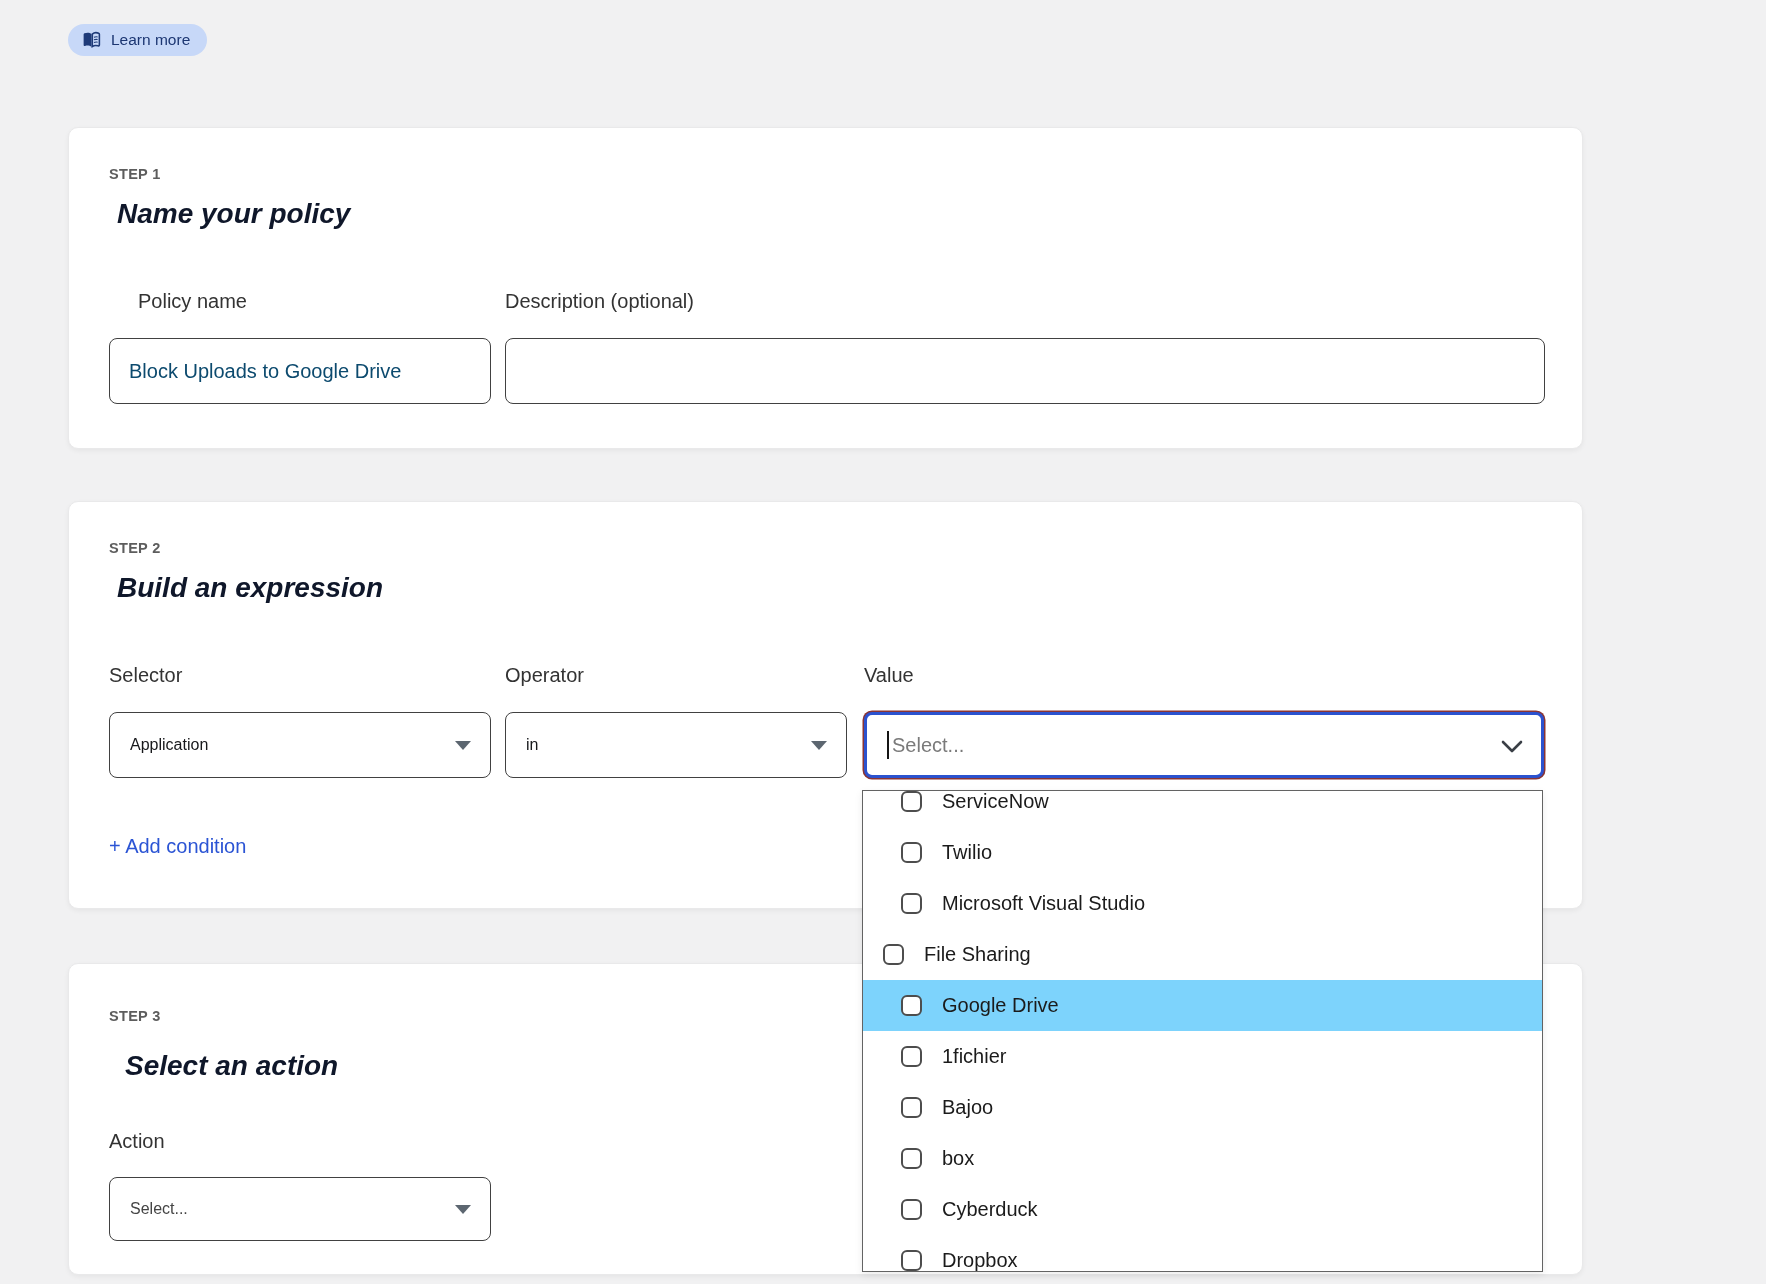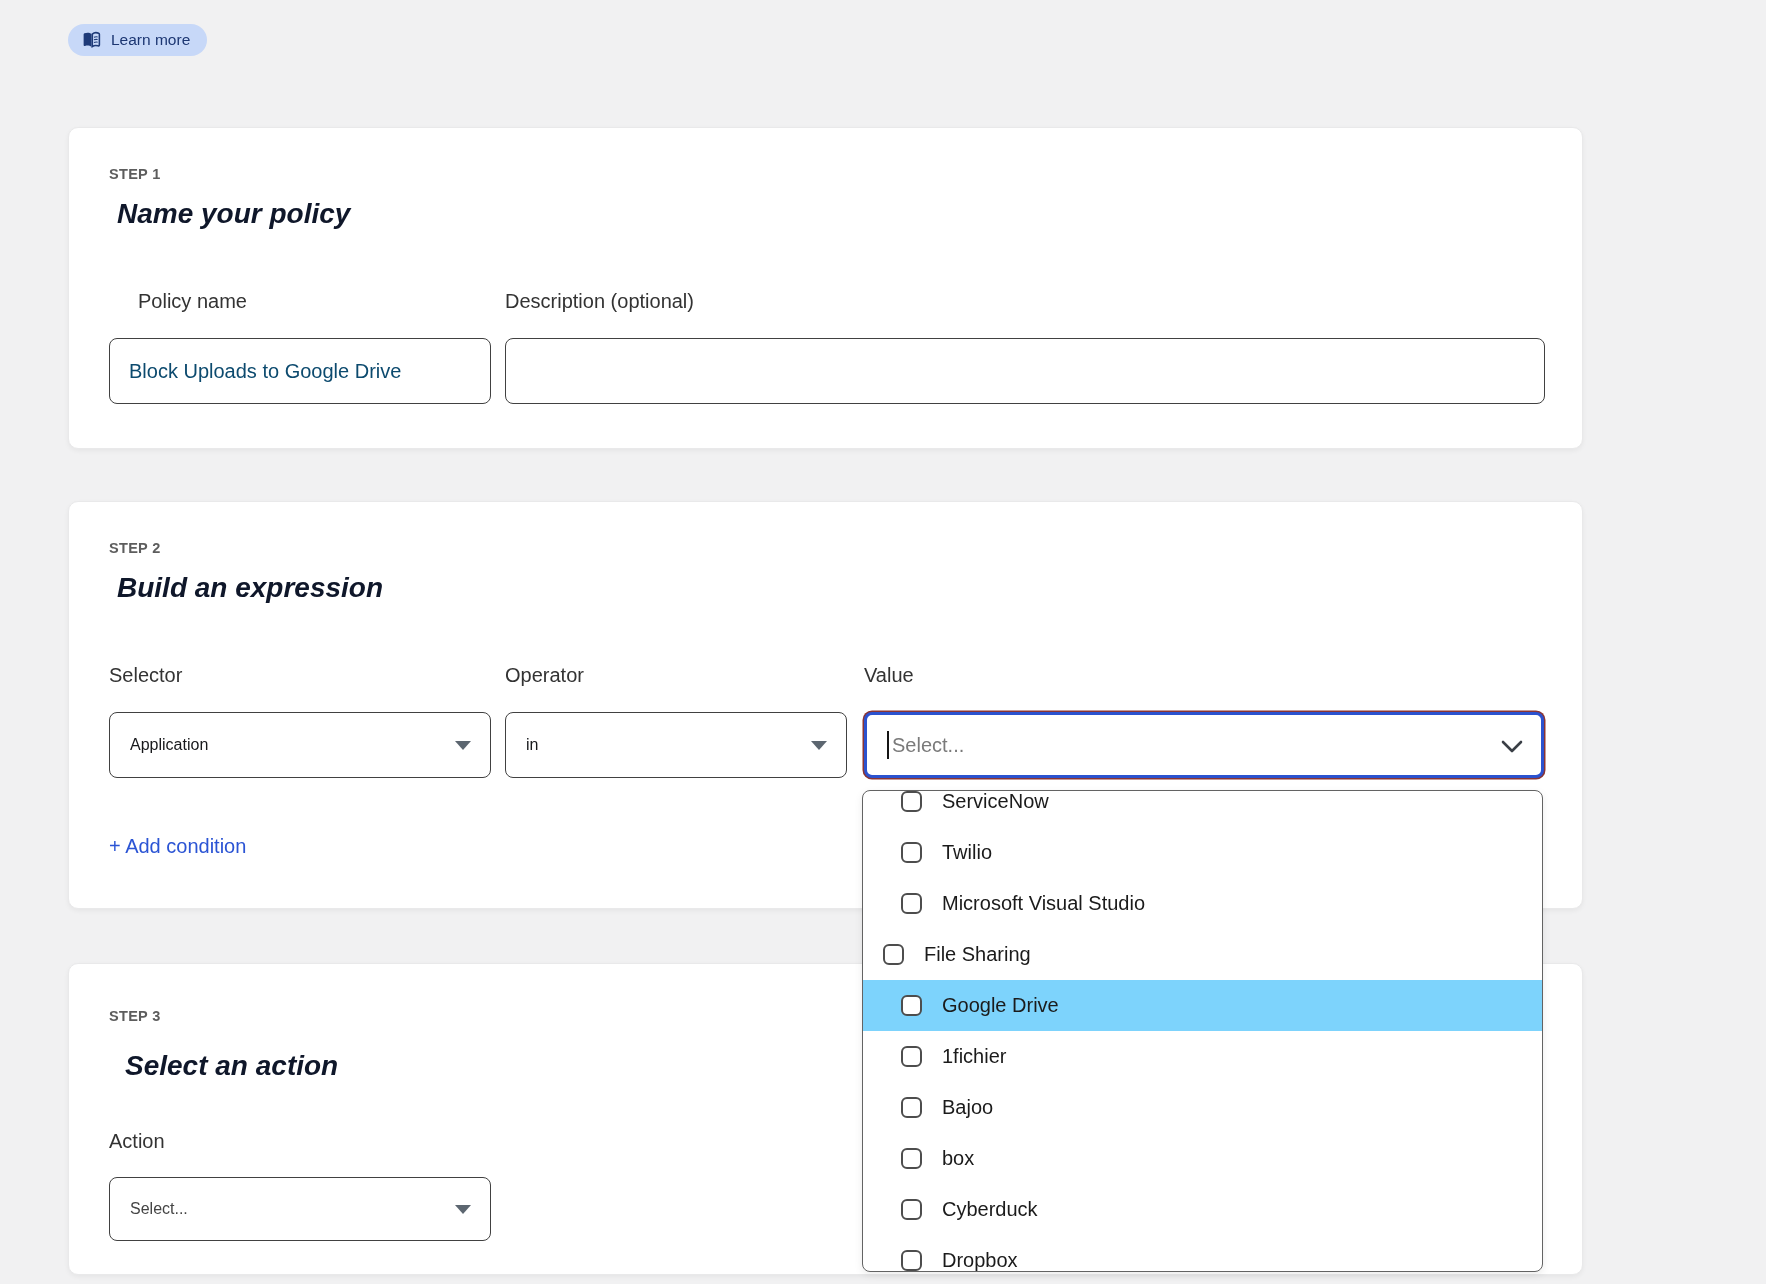--- a/index.html
+++ b/index.html
@@ -81,21 +81,21 @@
   .value-box .chev { position: absolute; right: 18px; top: 50%; margin-top: -6px; }
 
   .link {
     position: absolute; left: 40px; top: 333px;
     font-size: 20px; color: #2b54d4; cursor: pointer;
   }
 
   
   .dropdown {
     position: absolute; left: 862px; top: 790px; width: 681px; height: 482px;
-    background: #ffffff; border: 1px solid #636363; border-radius: 8px;
+    background: #ffffff; border: 1px solid #636363; border-radius: 0;
     overflow: hidden; z-index: 30; box-sizing: border-box;
     box-shadow: 0 3px 8px rgba(0,0,0,0.08);
   }
   .dd-list { margin-top: -15px; }
   .dd-row {
     height: 51px; display: flex; align-items: center;
     font-size: 20px; color: #1b1b1b; cursor: pointer;
   }
   .dd-row.app { padding-left: 38px; }
   .dd-row.cat { padding-left: 20px; }

